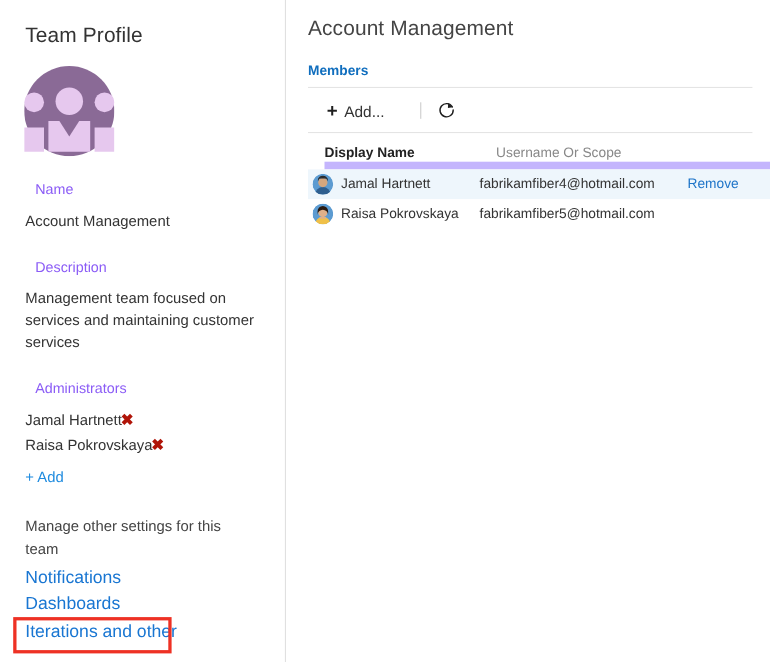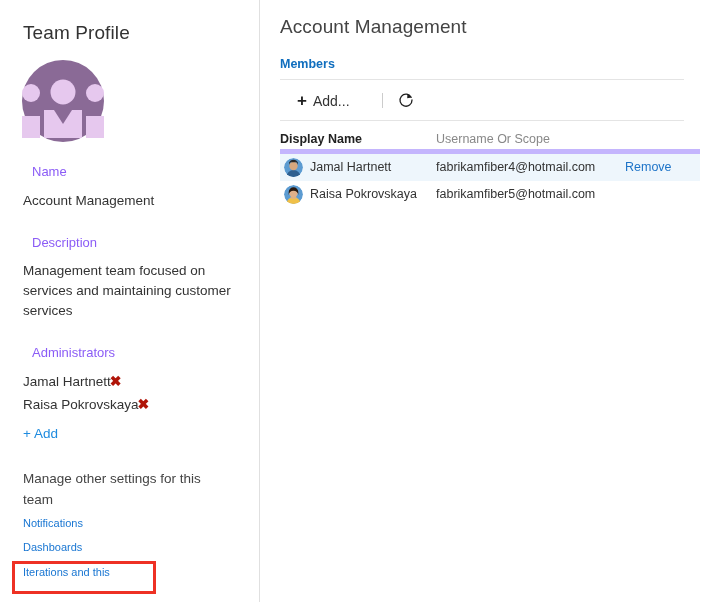--- a/index.html
+++ b/index.html
@@ -101,21 +101,21 @@
     position: absolute;
     left: 23px; top: 468px;
     width: 205px;
     font-size: 13.5px;
     color: #444444;
     line-height: 21px;
   }
   .settings-link {
     position: absolute;
     left: 23px;
-    font-size: 11px;
+    font-size: 16px;
     color: #1976d2;
     text-decoration: none;
     cursor: pointer;
     white-space: nowrap;
   }
   #link-notifications { top: 517px; }
   #link-dashboards    { top: 541px; }
   #link-iterations    { top: 566px; }
 
   
@@ -193,21 +193,22 @@
 
   
   #members-table {
     position: absolute;
     left: 19px; top: 131px;
     width: 420px;
   }
   .table-head {
     position: relative;
     height: 23px;
-    border-bottom: 5px solid #c4b5fd;
+    border-bottom: 7px solid #c4b5fd;
+    margin-left: 15px;
   }
   .th {
     position: absolute;
     top: 0;
     font-size: 12.5px;
     line-height: 16px;
   }
   .th-display { left: 0;   color: #222222; font-weight: bold; }
   .th-user    { left: 156; color: #888888; font-weight: 400; }
   .tbl-row {
@@ -281,21 +282,21 @@
         <span>Raisa Pokrovskaya</span><span class="admin-x">✖</span>
       </div>
     </div>
 
     <a class="sidebar-link" id="add-admin">+ Add</a>
 
     <div id="manage-text">Manage other settings for this team</div>
 
     <a class="settings-link" id="link-notifications">Notifications</a>
     <a class="settings-link" id="link-dashboards">Dashboards</a>
-    <a class="settings-link" id="link-iterations">Iterations and this</a>
+    <a class="settings-link" id="link-iterations">Iterations and other</a>
 
     <div id="annotation-box"></div>
   </div>
 
   <div id="right-panel">
 
     <div id="content-title">Account Management</div>
 
     <div id="tab-members">Members</div>
 

